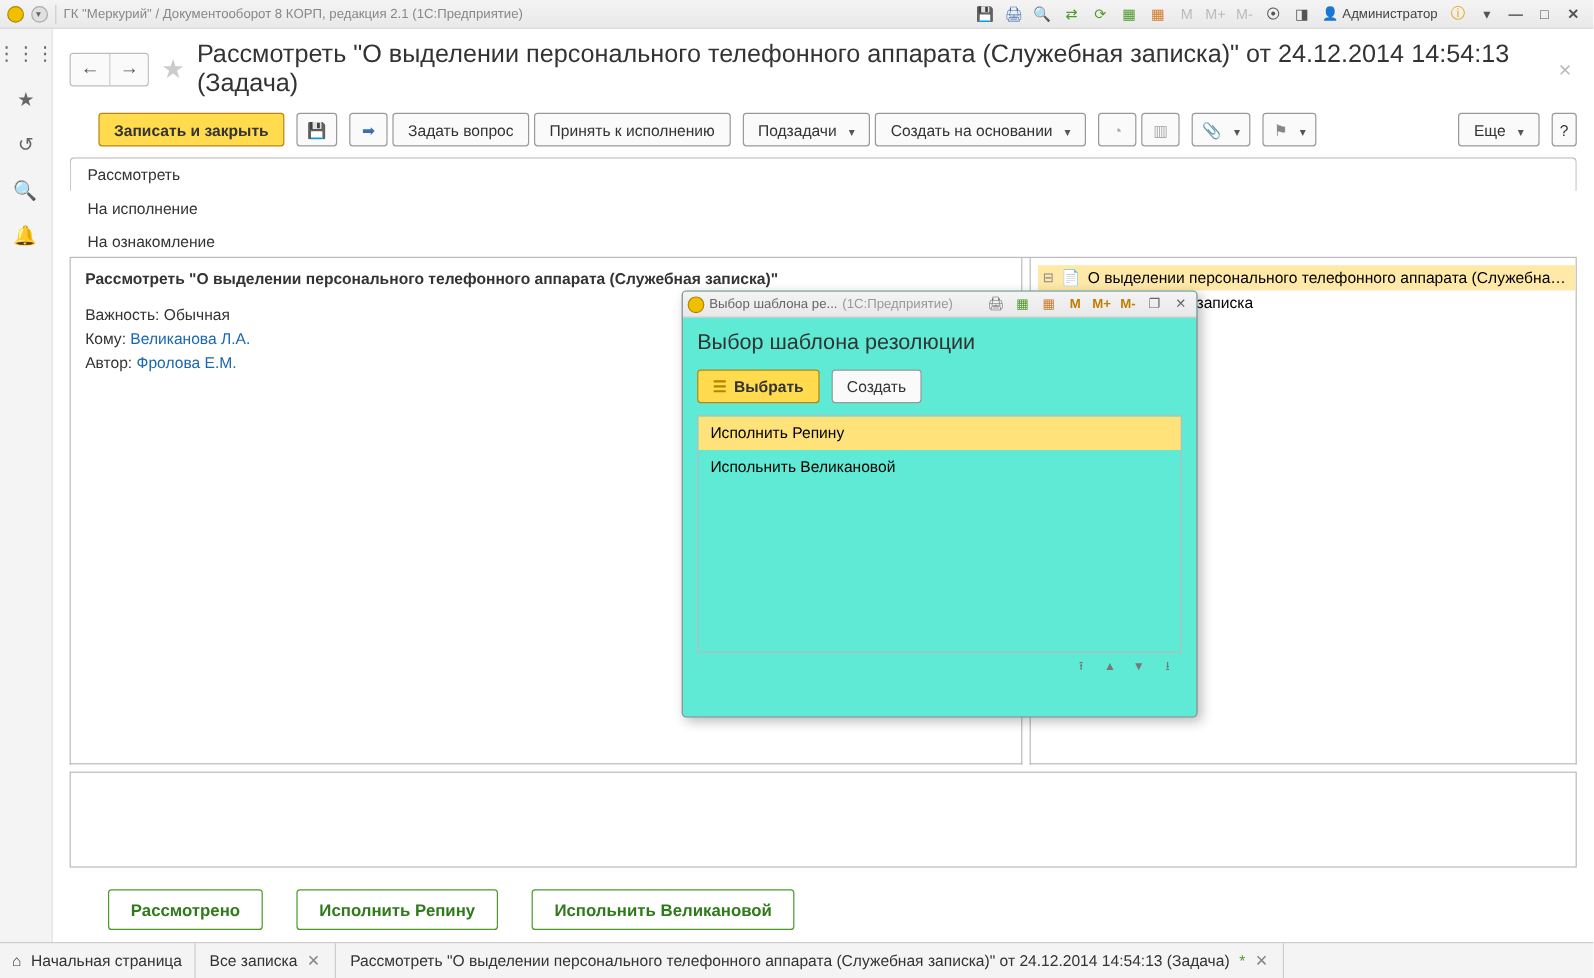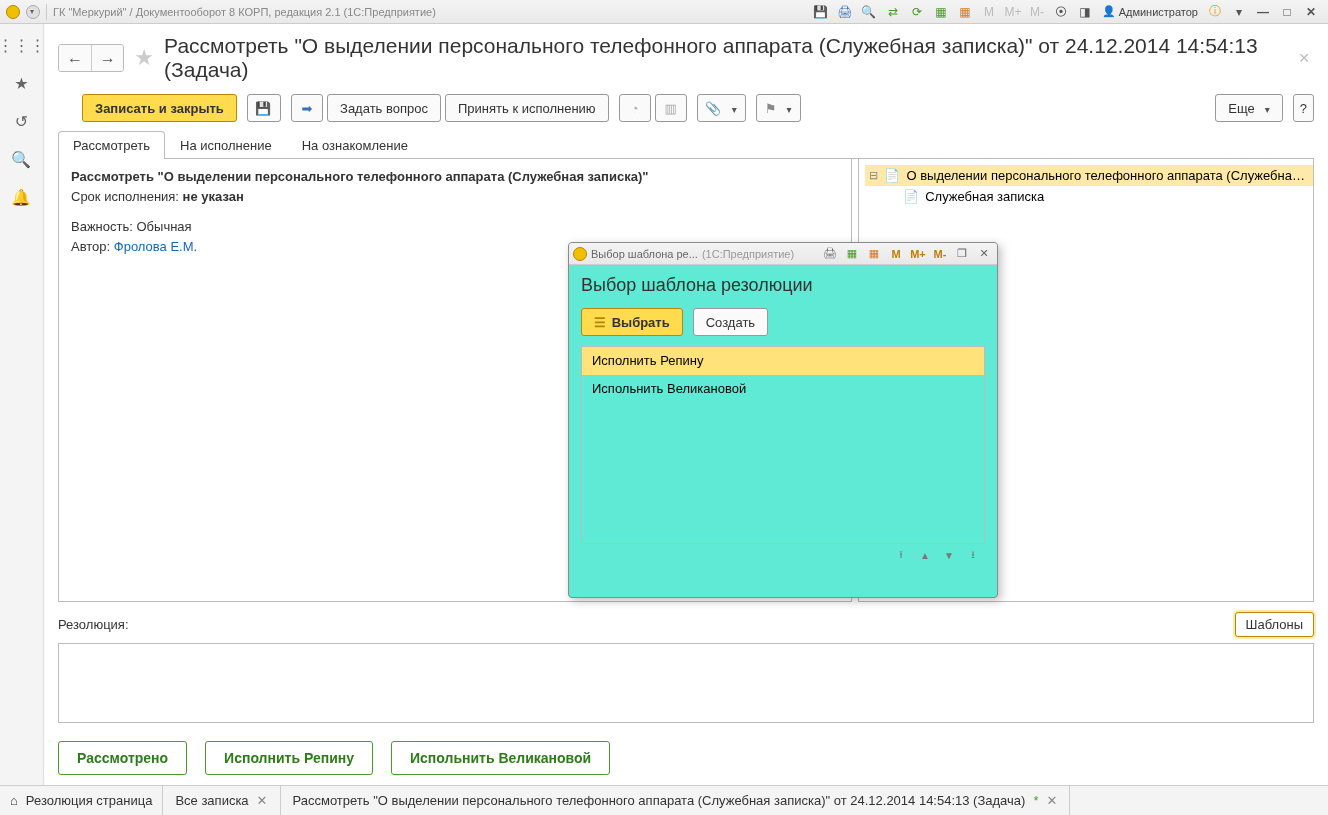--- a/index.html
+++ b/index.html
@@ -70,21 +70,21 @@
   .btn .caret::after { content:"▾"; font-size:10px; color:#555; margin-left:4px;}
   .tb-group { display:flex; gap:4px;}
   .grey-ico { color:#aaa;}
   .blue-ico { color:#3b6fb5;}
   .clip-ico { color:#888;}
   .flag-ico { color:#888;}
   .toolbar-spacer { flex:1;}
   .btn.sq { padding:0 6px;}
 
   
-  .tabbar { display:flex; border-bottom:1px solid #bbb;}
+  .tabbar { display:flex; border-bottom:1px solid #bbb;flex-direction:column;}
   .tab {
     padding:6px 14px 6px 14px; font-size:13px; color:#333;
     border:1px solid transparent; border-bottom:none; position:relative; top:1px;
     background:transparent; border-top-left-radius:4px; border-top-right-radius:4px;
   }
   .tab.active { border-color:#bbb; background:#fff;}
   .tab:not(.active) { color:#333;}
 
   
   .tab-body { display:flex; gap:6px; flex:1; min-height:0;}
@@ -109,21 +109,21 @@
   
   .res-row { display:flex; align-items:center; margin-top:10px;}
   .res-label { font-size:13px; color:#333;}
   .res-templates-btn {
     margin-left:auto; border:1px solid #b8860b; background:#fff; color:#333;
     font-size:13px; padding:4px 10px; border-radius:3px; box-shadow: 0 0 0 2px #ffe9a8;
   }
   .res-box { border:1px solid #bbb; height:80px; margin-top:6px;}
 
   
-  .action-row { display:flex; gap:18px; margin-top:18px;}
+  .action-row { display:flex; gap:28px; margin-top:18px;margin-left:32px;}
   .btn.green-out {
     border:1px solid #4c9a2a; color:#2f7a1a; background:#fff; font-weight:bold;
     height:34px; padding:0 18px; font-size:14px;
   }
 
   
   .bottom-tabs {
     height:30px; background:#f4f4f4; border-top:1px solid #ccc;
     display:flex; align-items:stretch; font-size:13px;
   }
@@ -242,20 +242,30 @@
         </button>
 
       <div class="tb-group">
         <button class="btn icon-only">
             <span class="blue-ico">➡</span>
           </button>
         <button class="btn">Задать вопрос</button>
         <button class="btn">Принять к исполнению</button>
       </div>
 
+      <div class="tb-group">
+        <button class="btn">
+            <span>Подзадачи</span>
+            <span class="caret"></span>
+          </button>
+        <button class="btn">
+            <span>Создать на основании</span>
+            <span class="caret"></span>
+          </button>
+      </div>
 
       <div class="tb-group">
         <button class="btn icon-only">
             <span class="grey-ico">◔</span>
           </button>
         <button class="btn icon-only">
             <span class="grey-ico">▥</span>
           </button>
       </div>
 
@@ -282,28 +292,28 @@
 
     <div class="tabbar">
       <div class="tab active">Рассмотреть</div>
       <div class="tab">На исполнение</div>
       <div class="tab">На ознакомление</div>
     </div>
 
     <div class="tab-body">
       <div class="panel-left">
         <div class="row bold">Рассмотреть "О выделении персонального телефонного аппарата (Служебная записка)"</div>
-        <div class="row">
-          <span>Срок исполнения:</span>
-          <span class="bold">не указан</span>
-        </div>
         <div style="height:10px;"></div>
         <div class="row">
           <span>Важность:</span>
           <span>Обычная</span>
+        </div>
+        <div class="row">
+          <span>Кому:</span>
+          <a class="link">Великанова Л.А.</a>
         </div>
         <div class="row">
           <span>Автор:</span>
           <a class="link">Фролова Е.М.</a>
         </div>
       </div>
 
       <div class="panel-right">
         <div class="tree-row sel">
           <span class="tree-toggle">⊟</span>
@@ -311,24 +321,20 @@
           <span style="overflow:hidden; text-overflow:ellipsis;">О выделении персонального телефонного аппарата (Служебная записка)</span>
         </div>
         <div class="tree-row">
           <span class="tree-indent"></span>
           <span class="word-ico">📄</span>
           <span>Служебная записка</span>
         </div>
       </div>
     </div>
 
-    <div class="res-row">
-      <span class="res-label">Резолюция:</span>
-      <button class="res-templates-btn">Шаблоны</button>
-    </div>
     <div class="res-box"></div>
 
     <div class="action-row">
       <button class="btn green-out">Рассмотрено</button>
       <button class="btn green-out">Исполнить Репину</button>
       <button class="btn green-out">Испольнить Великановой</button>
     </div>
 
     <div class="modal">
       <div class="modal-titlebar">
@@ -366,21 +372,21 @@
         </div>
       </div>
     </div>
 
   </div>
 </div>
 
 <div class="bottom-tabs">
   <div class="btab home-ico">
     <span>⌂</span>
-    <span>Резолюция страница</span>
+    <span>Начальная страница</span>
   </div>
   <div class="btab">
     <span>Все записка</span>
     <span class="bt-close">✕</span>
   </div>
   <div class="btab">
     <span>Рассмотреть "О выделении персонального телефонного аппарата (Служебная записка)" от 24.12.2014 14:54:13 (Задача)</span>
     <span class="dirty">*</span>
     <span class="bt-close">✕</span>
   </div>

